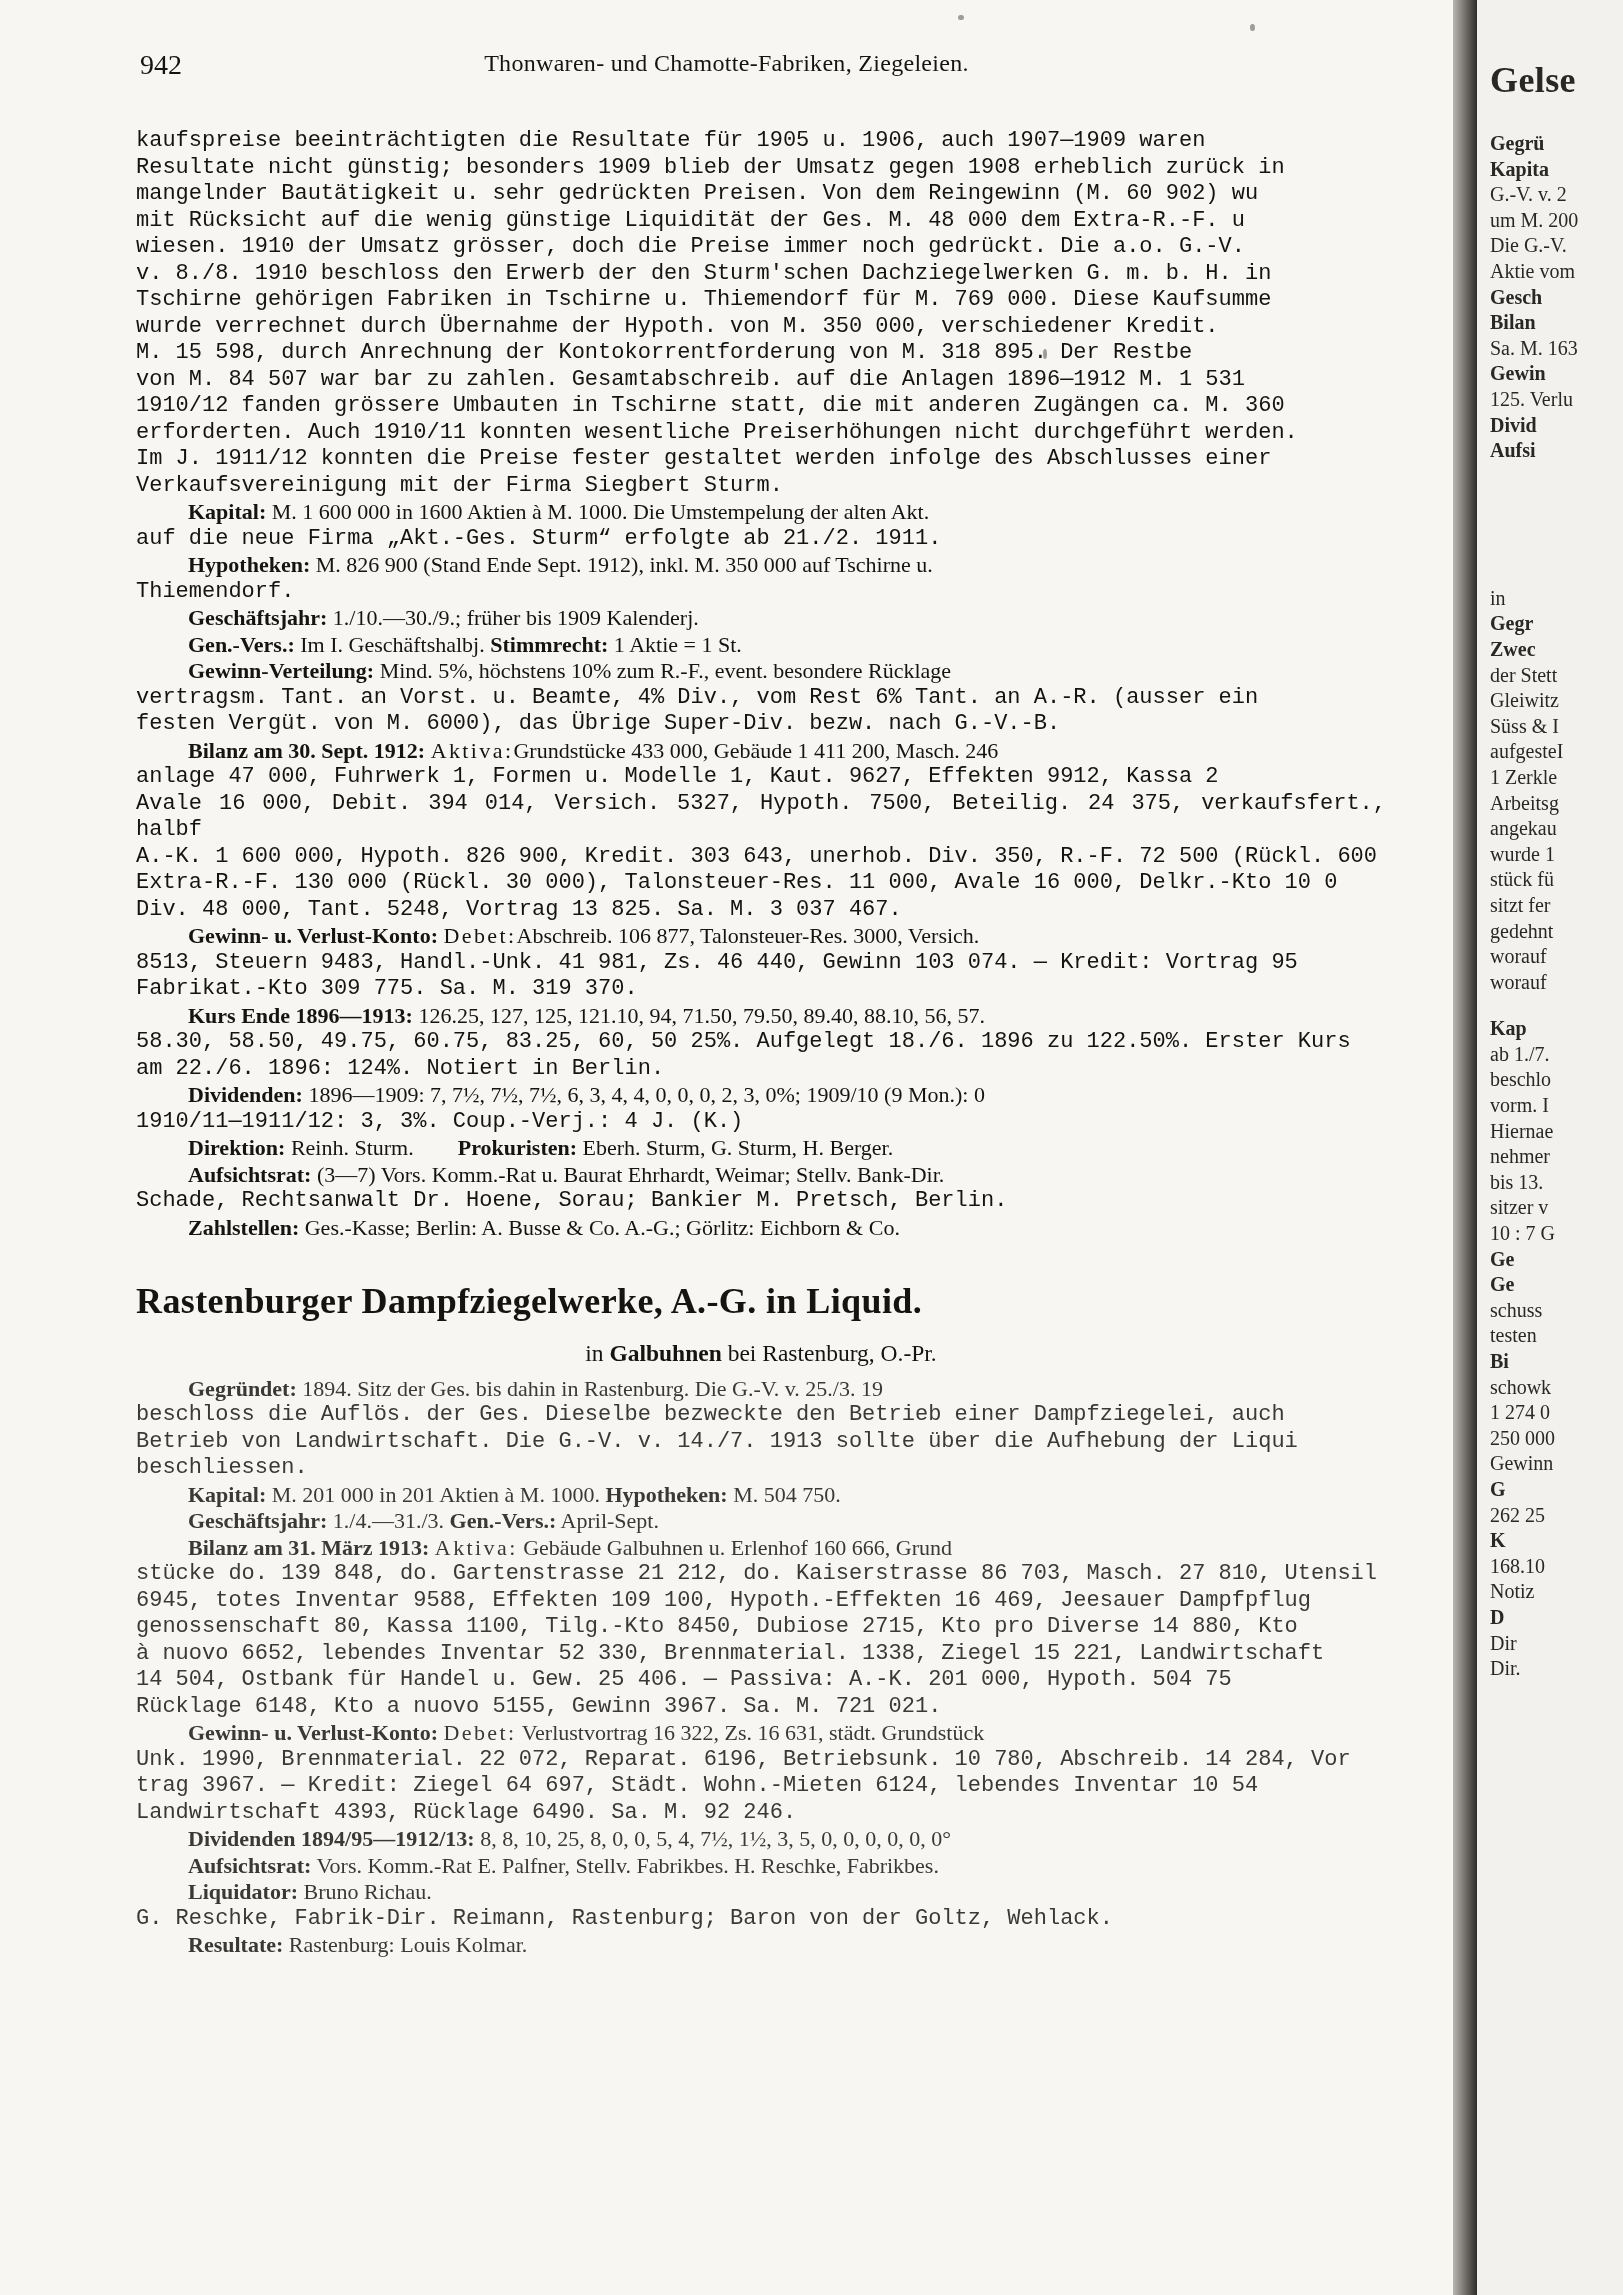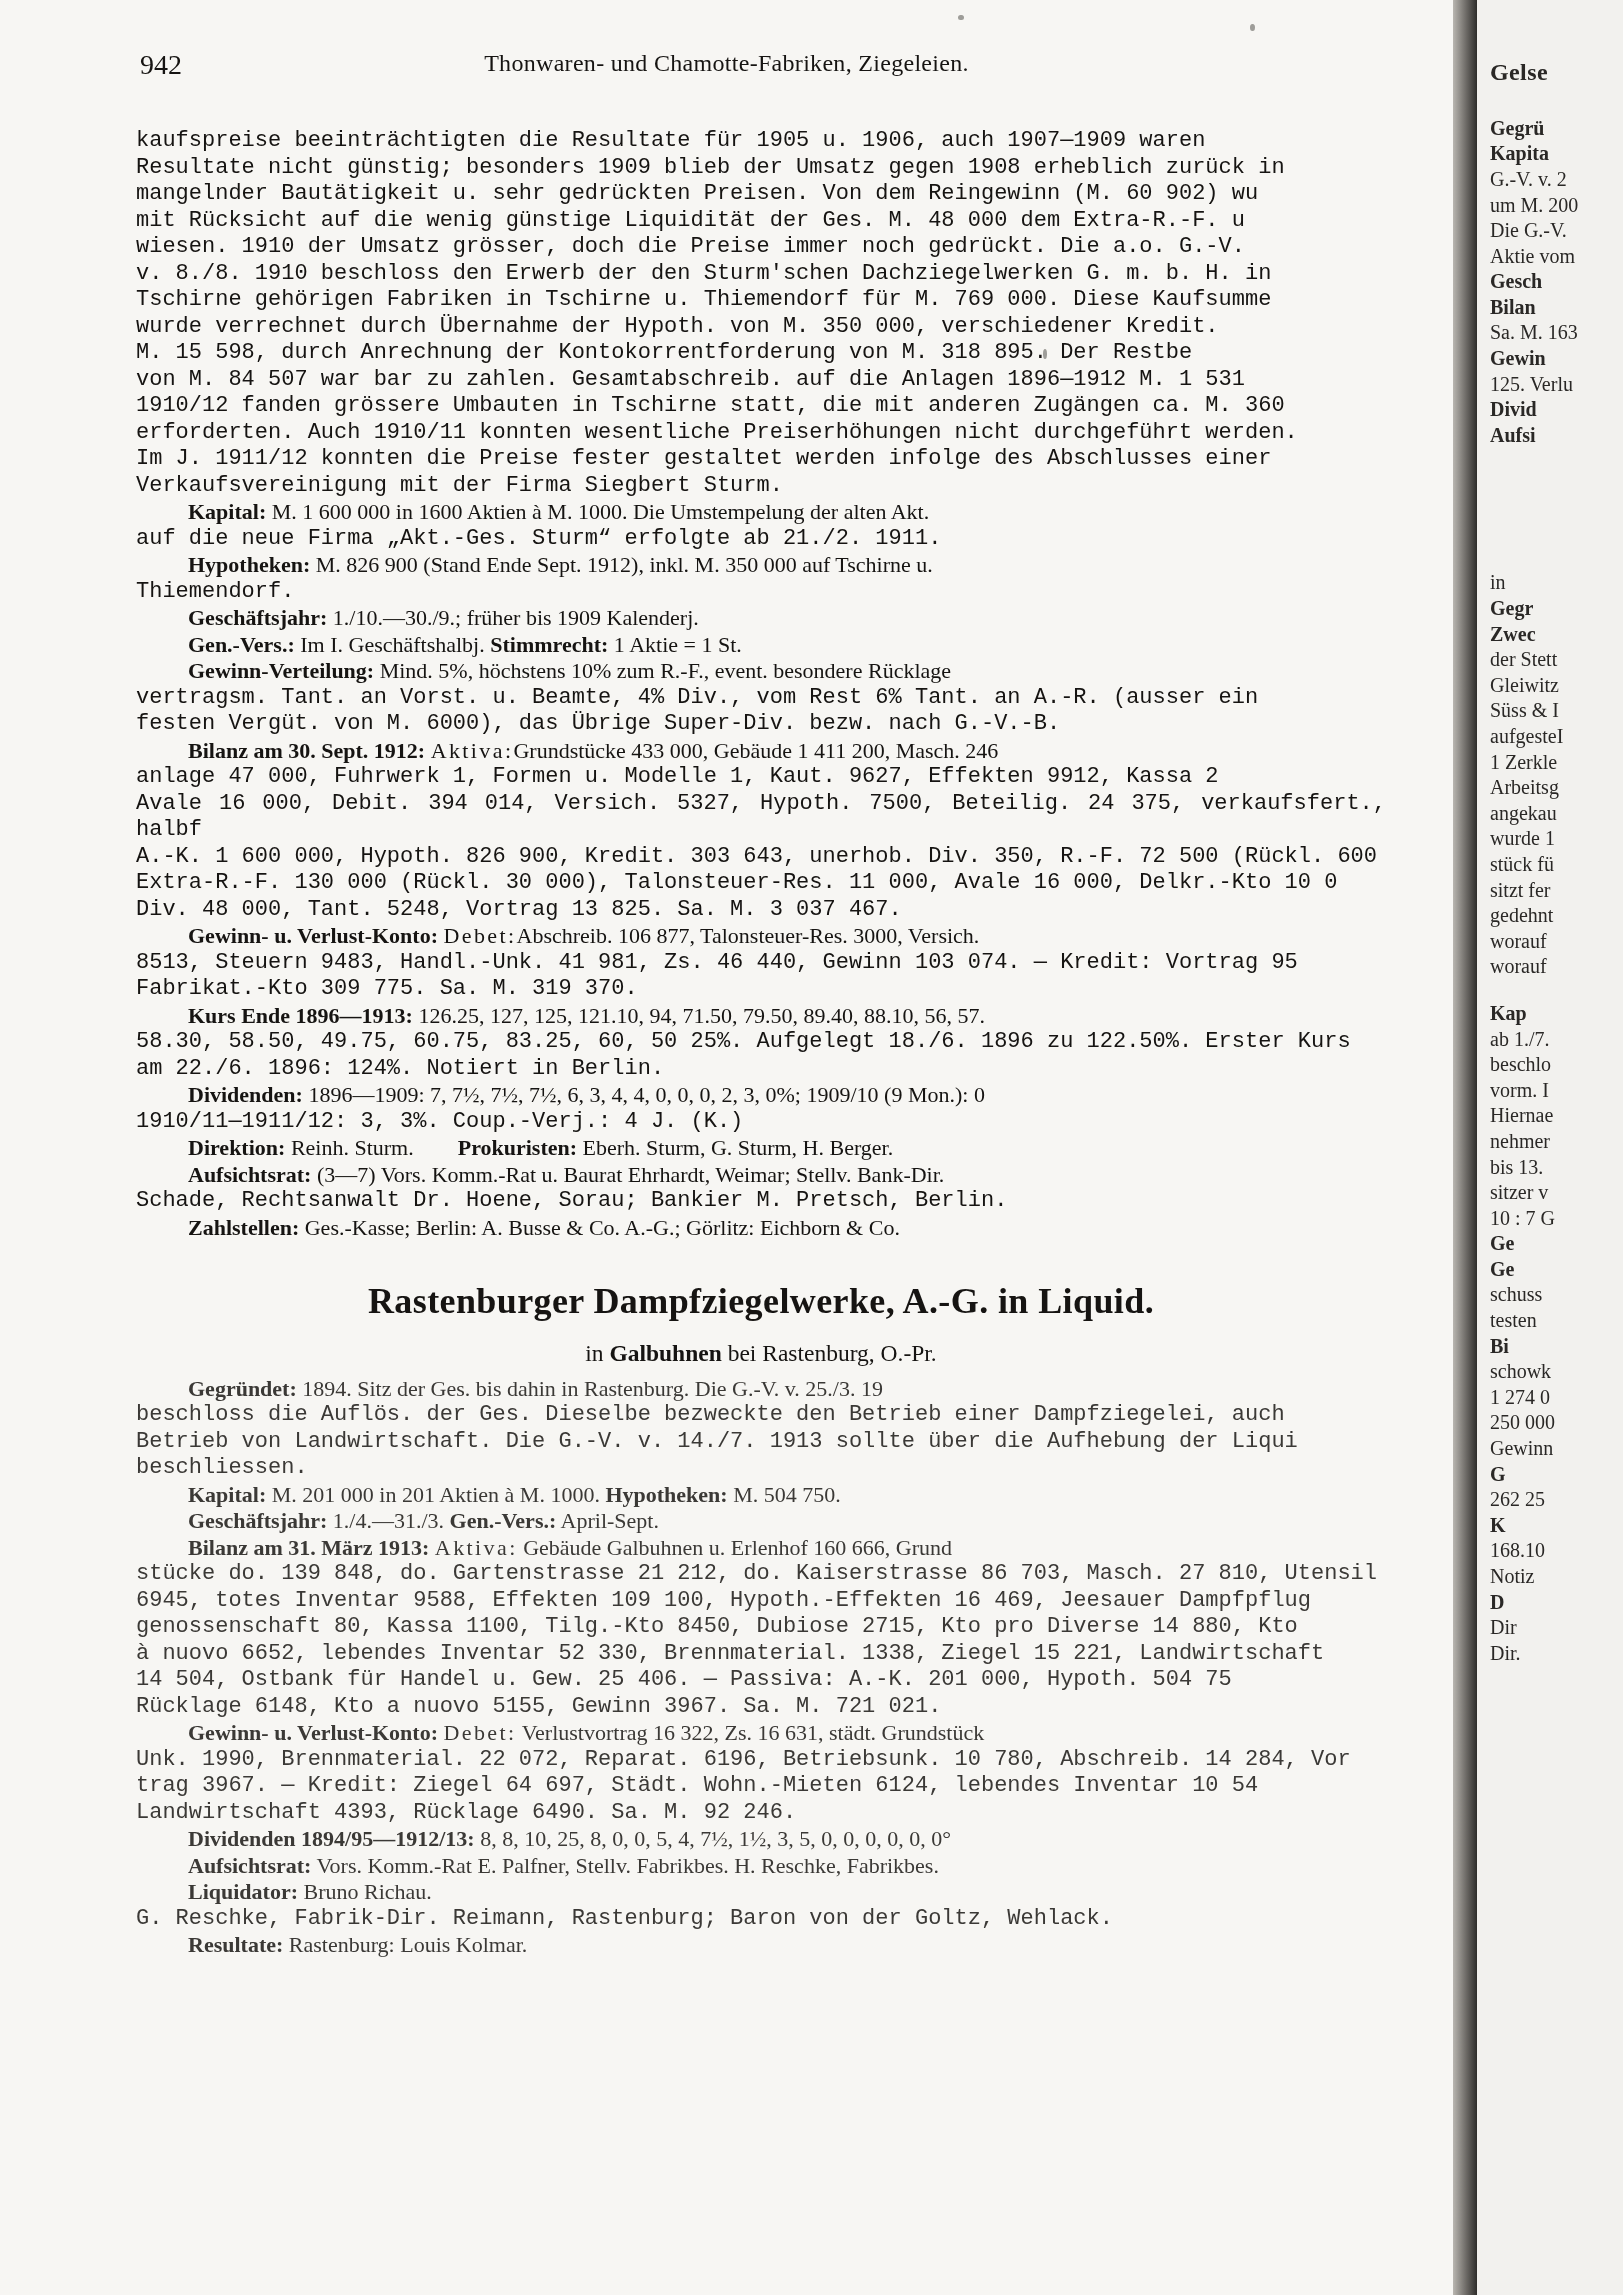--- a/index.html
+++ b/index.html
@@ -86,21 +86,21 @@
   .bf {
     font-weight: bold;
   }
   .sp {
     letter-spacing: 2.4px;
   }
 
   
   .entry-title {
     margin: 39px 0 16px 0;
-    text-align: center;
+    text-align: left;
     font-weight: bold;
     font-size: 36px;
     letter-spacing: 0.4px;
   }
   .entry-sub {
     margin: 6.5px 0 8px 0;
     text-align: center;
     font-size: 23.5px;
   }
   .entry-sub .bf { font-weight: bold; }
@@ -117,21 +117,21 @@
     top: 57px;
     width: 133px;
     font-size: 20px;
     line-height: 1.28;
     color: #2a2826;
     overflow: hidden;
     height: 2192px;
   }
   .col-right .hd {
     font-weight: bold;
-    font-size: 24px;
+    font-size: 36px;
     letter-spacing: 0.4px;
     margin-bottom: 28px;
   }
   .col-right p {
     margin: 0;
     white-space: nowrap;
   }
   .col-right .bf { font-weight: bold; }
   .rgap { height: 21px; }
   .rgap-lg { height: 122px; }

